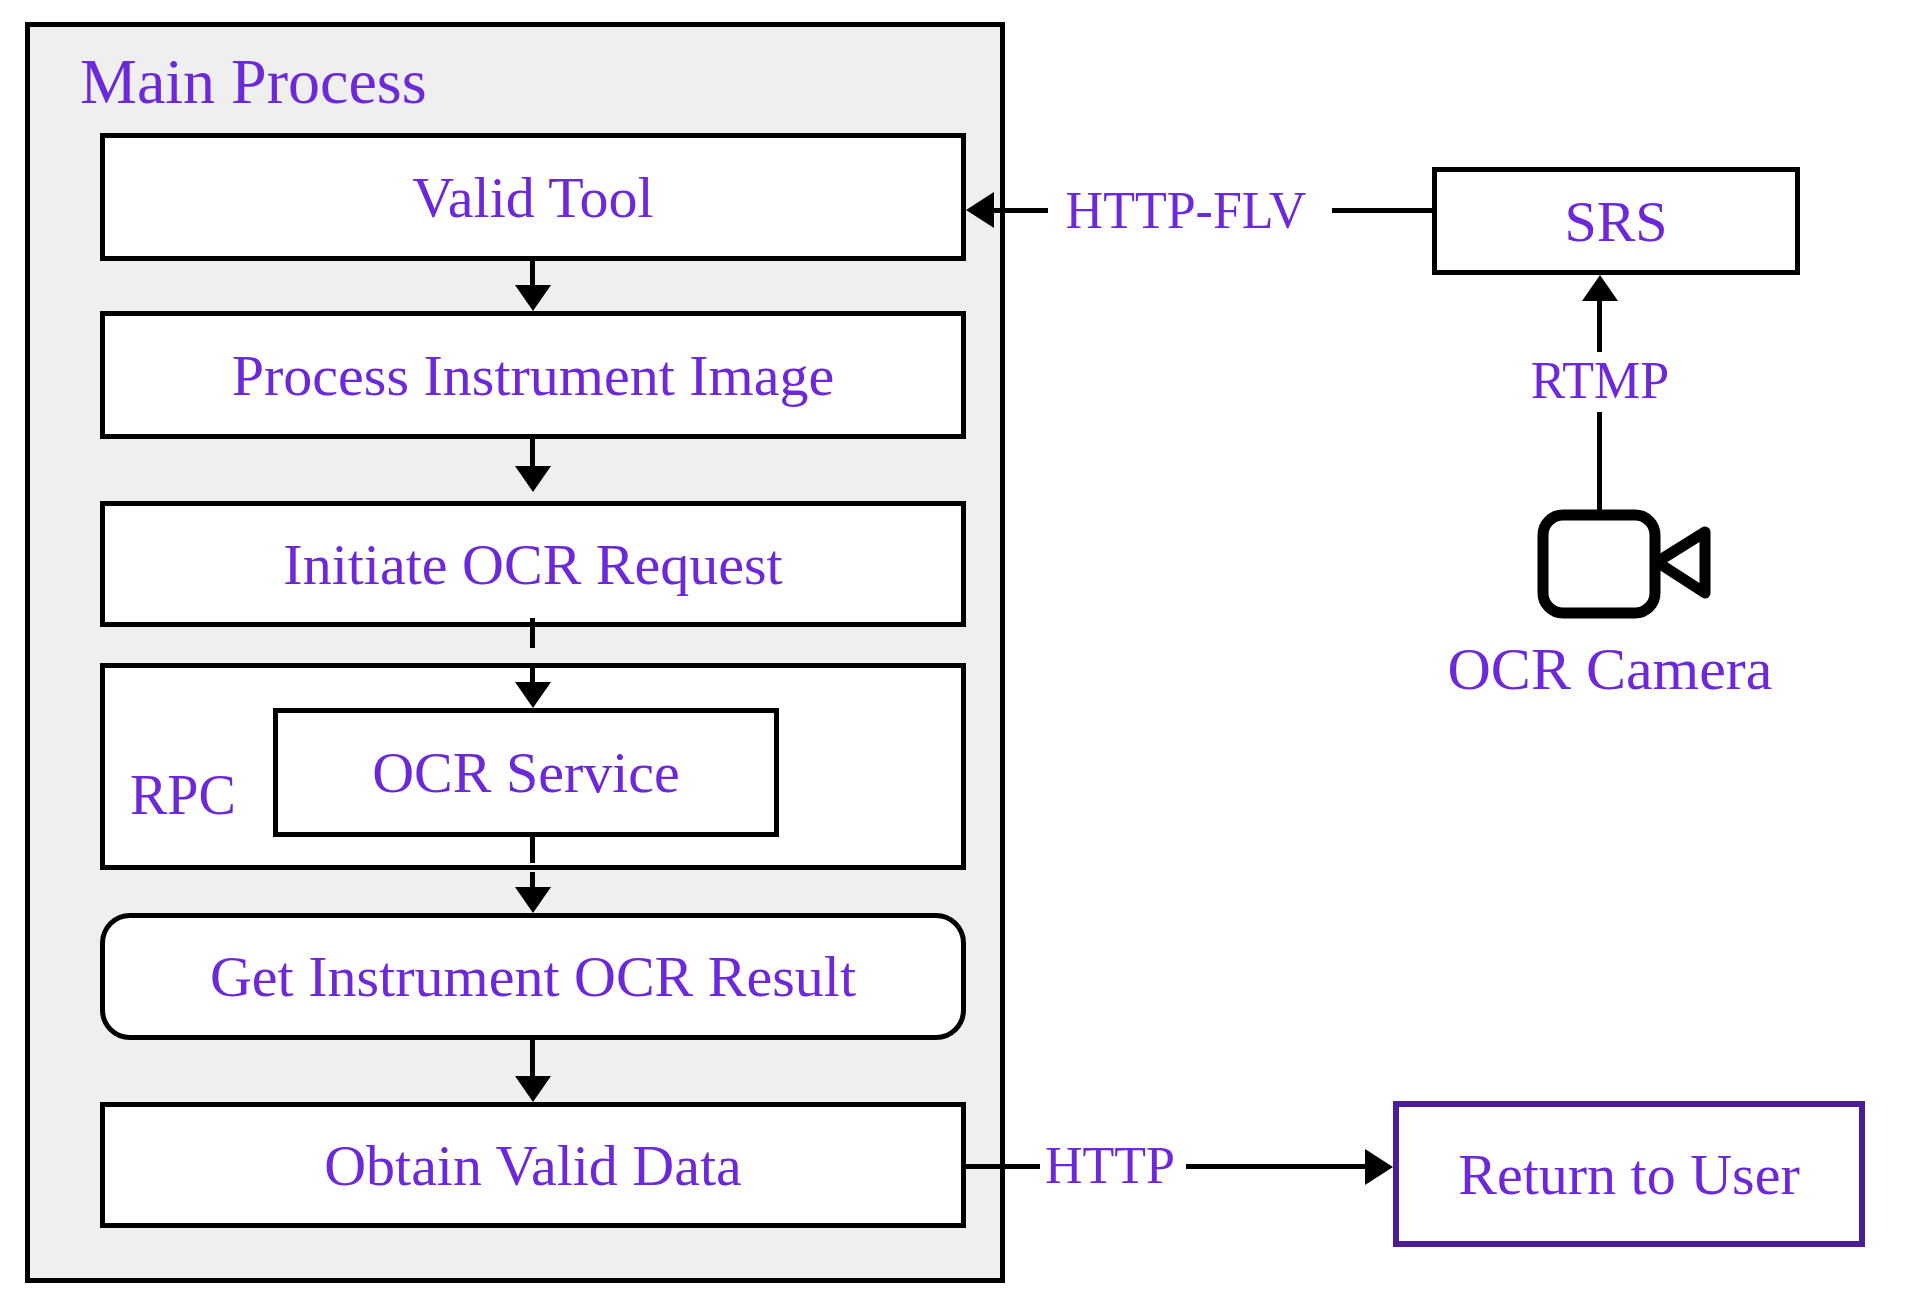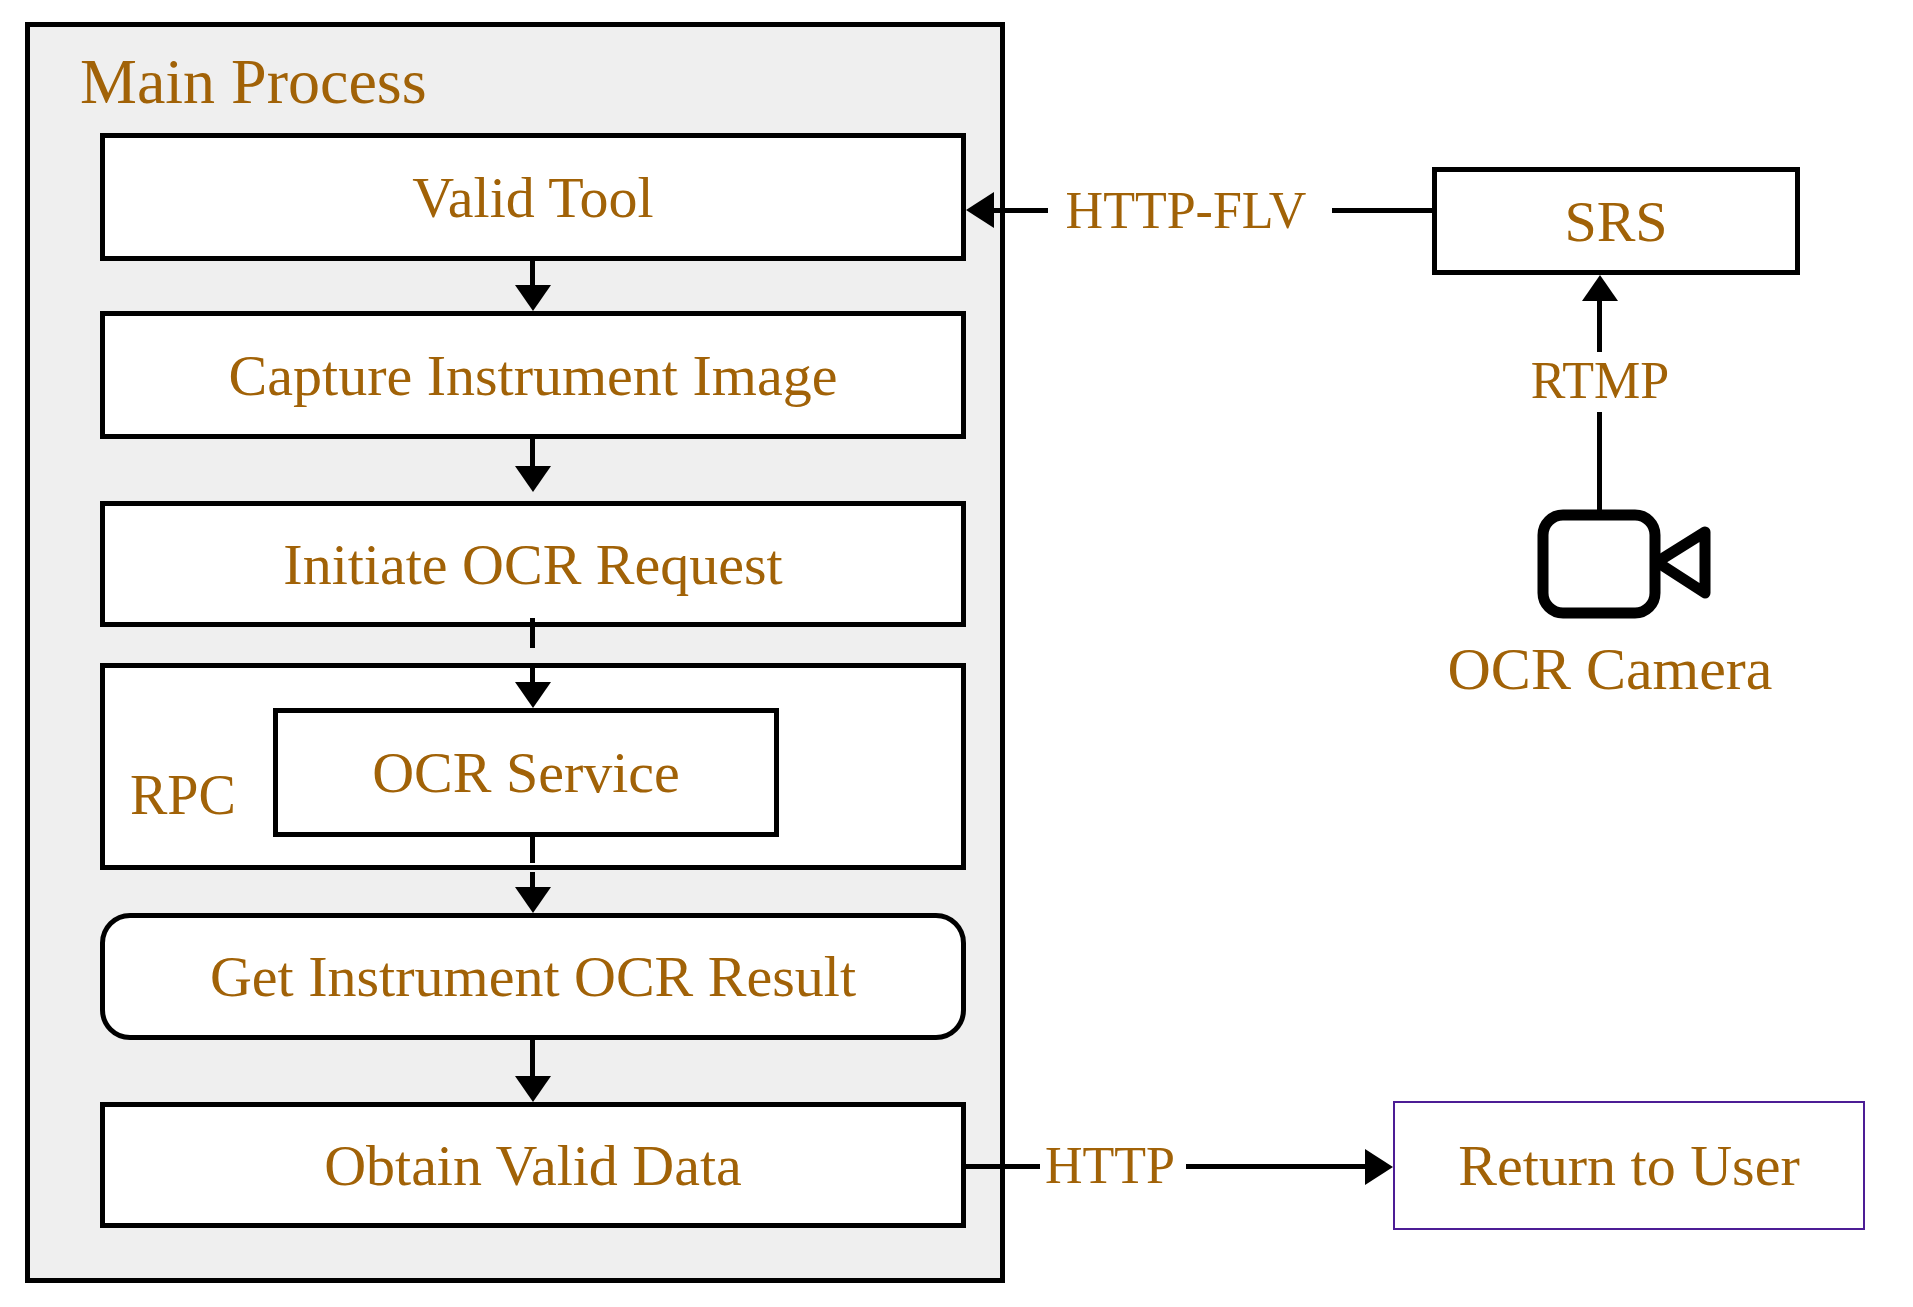--- a/index.html
+++ b/index.html
@@ -2,21 +2,21 @@
 <html><head>
 <meta charset="utf-8">
 <style>
   html, body { margin: 0; padding: 0; background: #ffffff; }
   .canvas {
     position: relative;
     width: 1913px;
     height: 1307px;
     background: #ffffff;
     font-family: "Liberation Serif", "DejaVu Serif", serif;
-    color: #a16207;
+    color: #6d28d9;
     overflow: hidden;
     text-align: right;
   }
   .abs { position: absolute; box-sizing: border-box; }
 
   
   .main-process {
     left: 25px; top: 22px; width: 980px; height: 1261px;
     background: #efefef; border: 5px solid #000;
   }
@@ -93,22 +93,22 @@
   .arr-d-head { left: 410px; top: 14px; }
 
   
   .box-srs {
     left: 1432px; top: 167px; width: 368px; height: 108px;
     background: #fff; border: 5px solid #000;
     display: flex; align-items: center; justify-content: center;
     font-size: 58px;
   }
   .box-return {
-    left: 1393px; top: 1101px; width: 472px; height: 129px;
-    background: #fff; border: 2px solid #4c1d95;
+    left: 1393px; top: 1101px; width: 472px; height: 146px;
+    background: #fff; border: 6px solid #4c1d95;
     display: flex; align-items: center; justify-content: center;
     font-size: 58px; white-space: nowrap;
   }
 
   
   .conn-label {
     display: flex; align-items: center; justify-content: center;
     font-size: 52px; white-space: nowrap;
   }
   .lbl-httpflv { left: 1040px; top: 180px;  width: 292px; height: 60px; }
@@ -142,21 +142,21 @@
     <div class="abs mp-label">Main Process</div>
 
     <div class="abs fbox box-ffmpeg">
       <span>Valid Tool</span>
     </div>
 
     <div class="abs vline ax-line arr-a-line"></div>
     <div class="abs head-down ax-head arr-a-head"></div>
 
     <div class="abs fbox box-capture">
-      <span>Capture Instrument Image</span>
+      <span>Process Instrument Image</span>
     </div>
 
     <div class="abs vline ax-line arr-b-line"></div>
     <div class="abs head-down ax-head arr-b-head"></div>
 
     <div class="abs fbox box-initiate">
       <span>Initiate OCR Request</span>
     </div>
 
     <div class="abs vline ax-line arr-c-line"></div>

